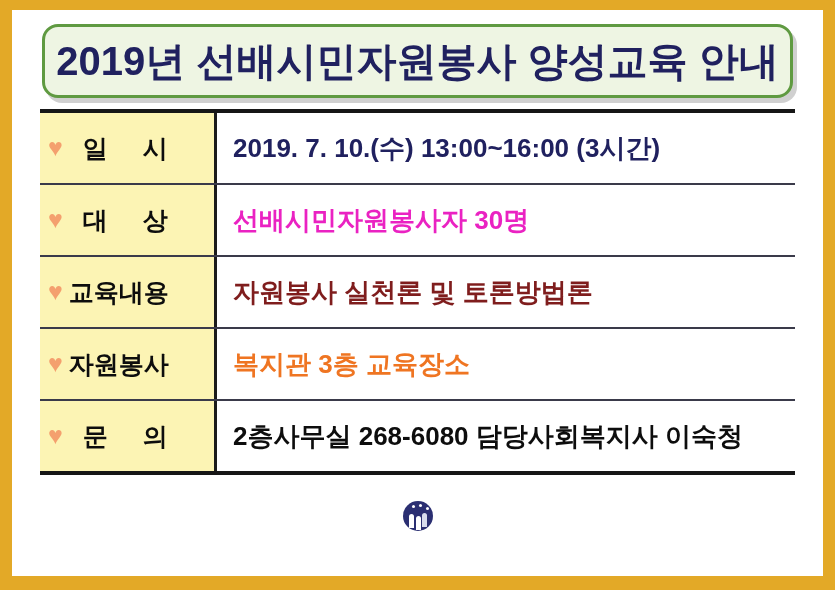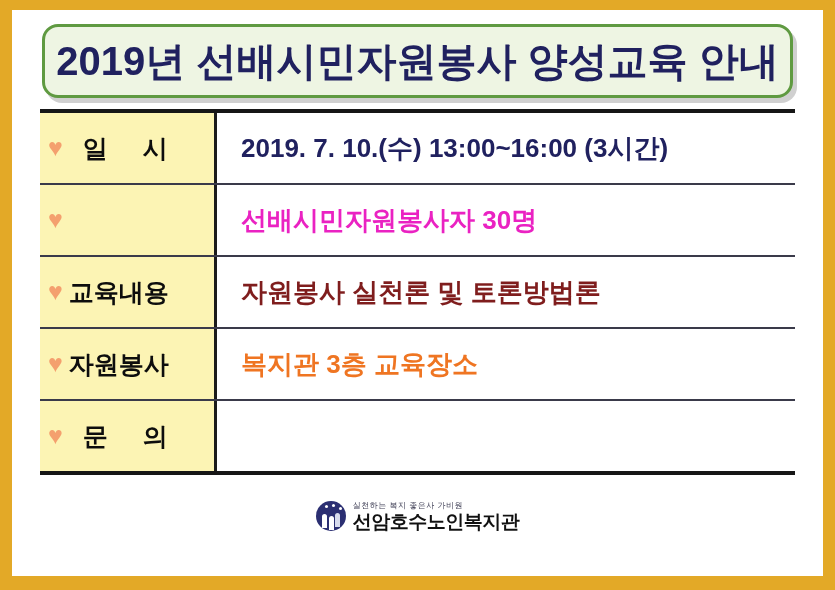--- a/index.html
+++ b/index.html
@@ -102,21 +102,21 @@
     color: #0d0d0d;
     white-space: nowrap;
   }
   .label-text.spaced { letter-spacing: 14px; text-indent: 14px; }
 
   .cell-value {
     box-sizing: border-box;
     flex: 1 1 auto;
     display: flex;
     align-items: center;
-    padding-left: 24px;
+    padding-left: 16px;
     height: 70px;
     background: #ffffff;
     font-size: 26px;
     font-weight: bold;
     white-space: nowrap;
   }
   .v-navy   { color: #20215f; }
   .v-pink   { color: #ea22c2; }
   .v-blue   { color: #7f1d1d; }
   .v-orange { color: #ef7522; }
@@ -196,20 +196,21 @@
         <div class="cell-label">
           <span class="heart">♥</span>
           <span class="label-text spaced">일    시</span>
         </div>
         <div class="cell-value v-navy">2019. 7. 10.(수)  13:00~16:00  (3시간)</div>
       </div>
 
       <div class="row">
         <div class="cell-label">
           <span class="heart">♥</span>
+          <span class="label-text spaced">대    상</span>
         </div>
         <div class="cell-value v-pink">선배시민자원봉사자  30명</div>
       </div>
 
       <div class="row">
         <div class="cell-label">
           <span class="heart">♥</span>
           <span class="label-text">교육내용</span>
         </div>
         <div class="cell-value v-blue">자원봉사  실천론  및  토론방법론</div>
@@ -221,26 +222,23 @@
           <span class="label-text">자원봉사</span>
         </div>
         <div class="cell-value v-orange">복지관  3층  교육장소</div>
       </div>
 
       <div class="row">
         <div class="cell-label">
           <span class="heart">♥</span>
           <span class="label-text spaced">문    의</span>
         </div>
+        <div class="cell-value v-black">2층사무실  268-6080  담당사회복지사  이숙청</div>
       </div>
 
     </div>
 
     <div class="footer">
       <span class="logo-emblem"></span>
-      <span class="logo-text">
-        <span class="logo-tagline">실천하는 복지 좋은사 가비원</span>
-        <span class="logo-name">선암호수노인복지관</span>
-      </span>
     </div>
 
   </div>
 </div>
 
 </body></html>

